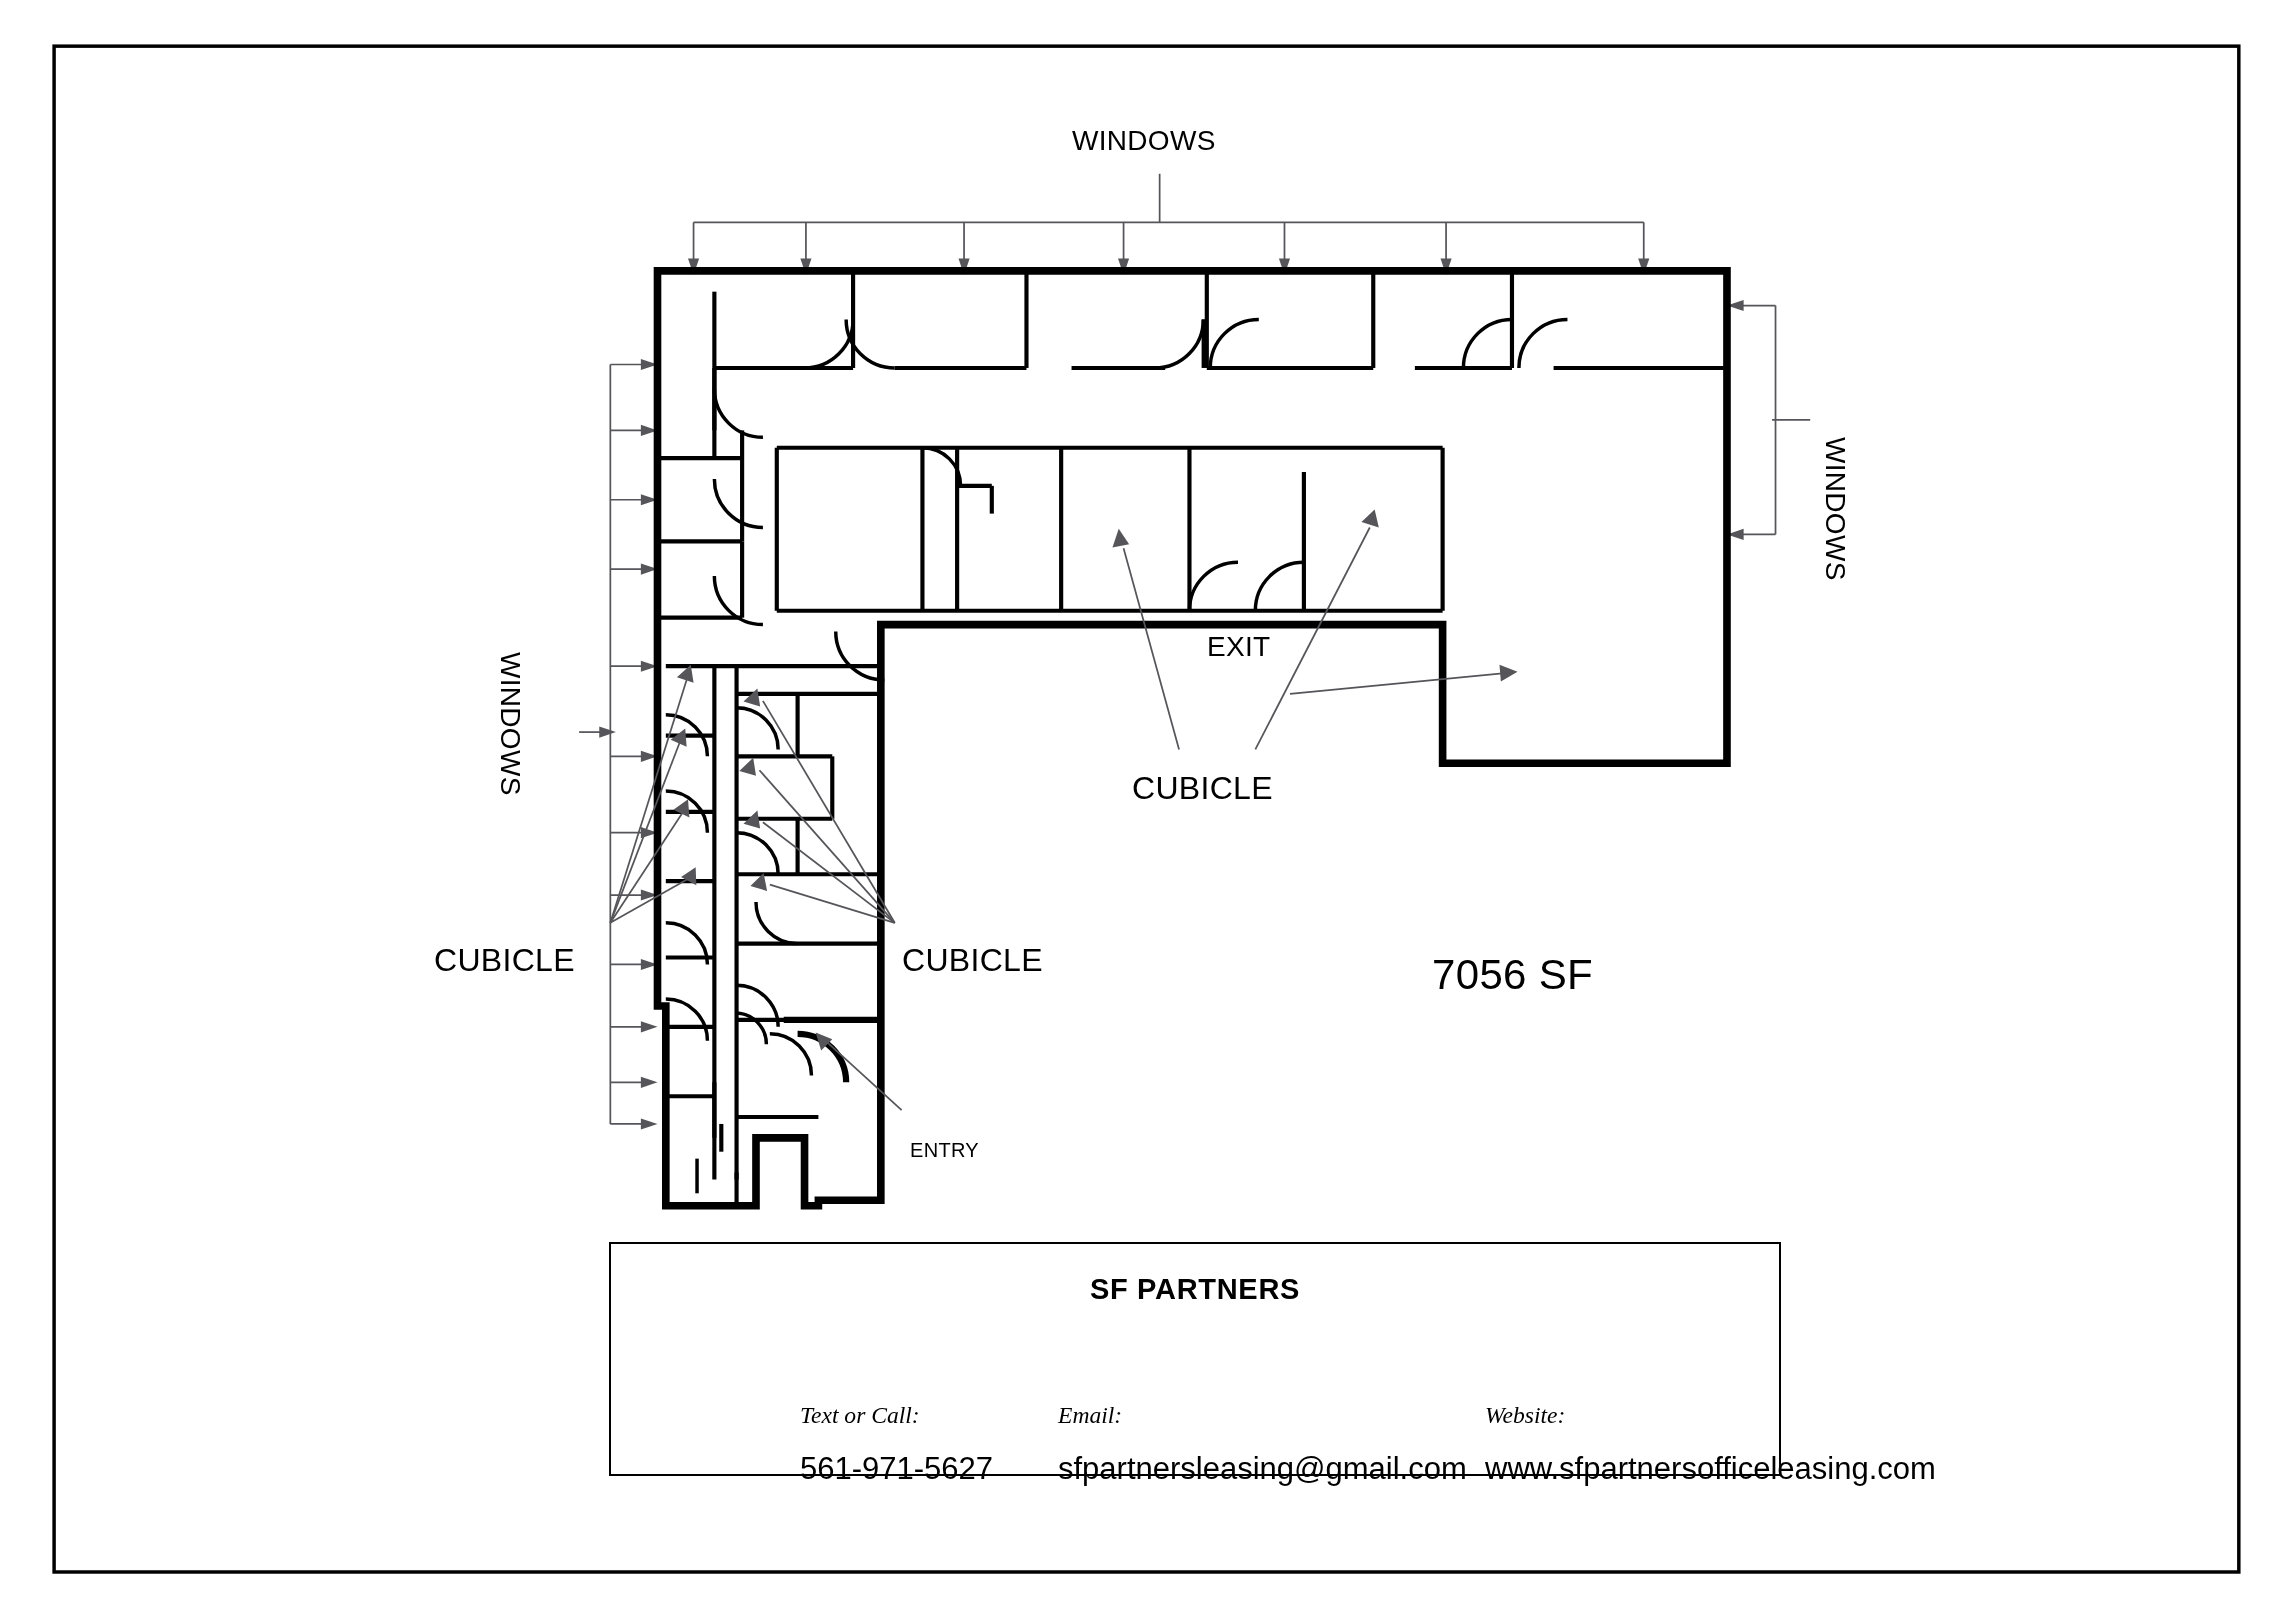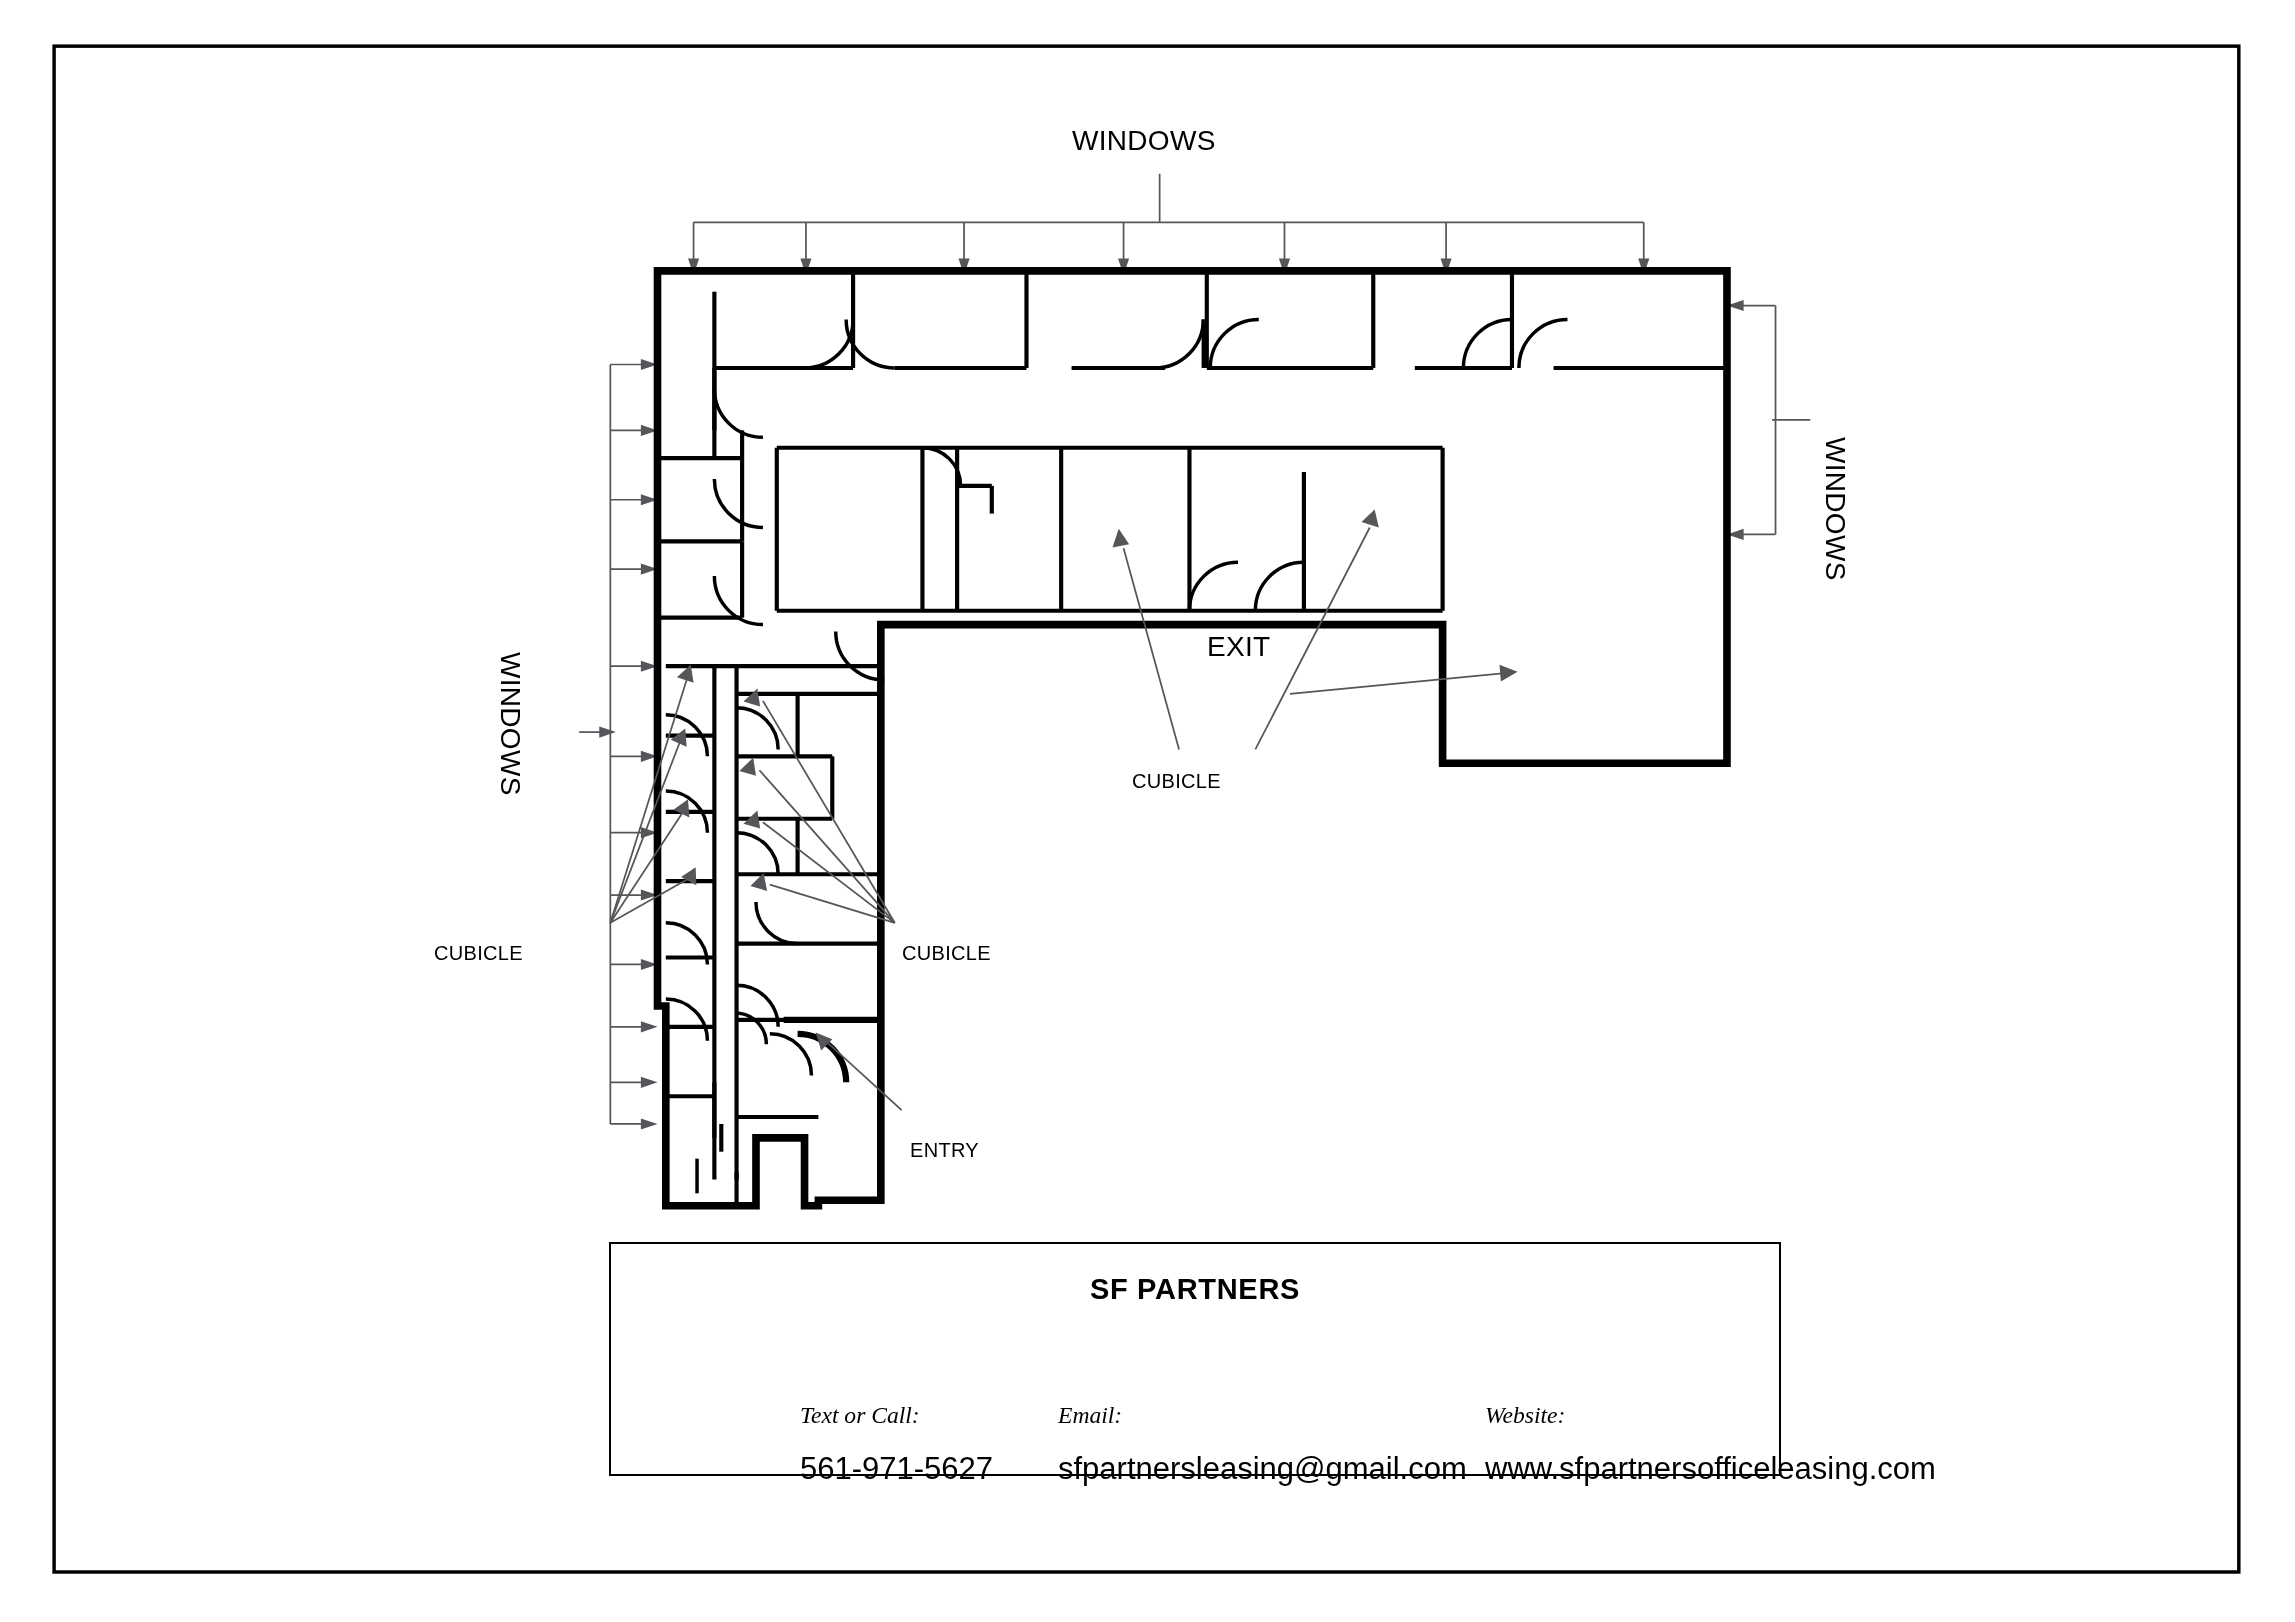--- a/index.html
+++ b/index.html
@@ -27,21 +27,21 @@
     left: 0; top: 0;
     width: 2295px;
     height: 1623px;
   }
   .lbl {
     position: absolute;
     font-family: "Liberation Sans", sans-serif;
     white-space: pre;
   }
   .lbl-windows { font-size: 28px; letter-spacing: 0.3px; }
-  .lbl-cubicle { font-size: 20px; letter-spacing: 0.3px; }
+  .lbl-cubicle { font-size: 32px; letter-spacing: 0.3px; }
   .lbl-exit    { font-size: 28px; letter-spacing: 0.3px; text-align: center; }
   .lbl-entry   { font-size: 20px; letter-spacing: 0.3px; margin-top: 44px; }
 
   .vertical-text {
     transform-origin: left top;
   }
 
   .title-block {
     position: absolute;
     text-align: center;
@@ -323,20 +323,21 @@
 
   <div class="lbl lbl-cubicle" style="left:902px; top:942px;">CUBICLE</div>
 
   <div class="lbl lbl-cubicle" style="left:1132px; top:770px;">CUBICLE</div>
 
   <div class="lbl lbl-exit" style="left:1207px; top:631px;">EXIT</div>
 
   <div class="lbl lbl-entry" style="left:910px; top:1095px;">ENTRY</div>
 
   <div class="title-block" style="left:1214px; top:950px; width:597px;">
+    <div>7056 SF</div>
   </div>
 
   <div class="card" style="left:609px; top:1242px; width:1172px; height:234px;">
     <div class="card-title">SF PARTNERS</div>
     <div class="card-cols">
       <div class="col col-phone">
         <div class="hdr">Text or Call:</div>
         <div class="val">561-971-5627</div>
       </div>
       <div class="col col-email">

